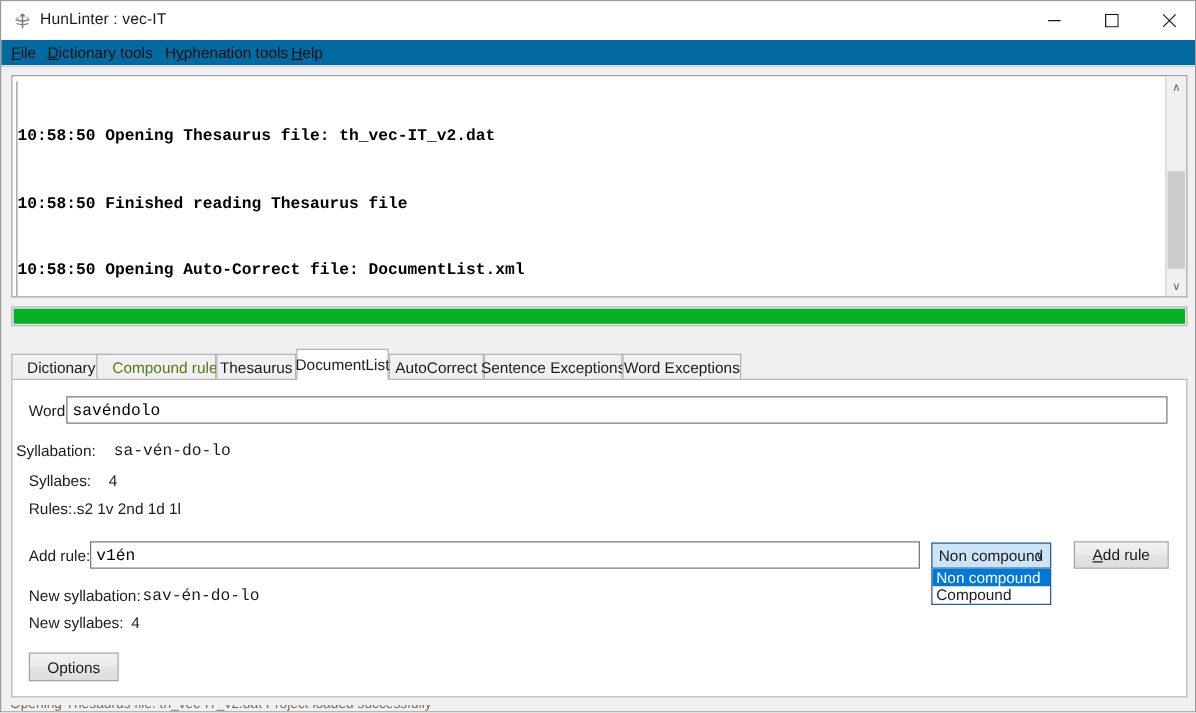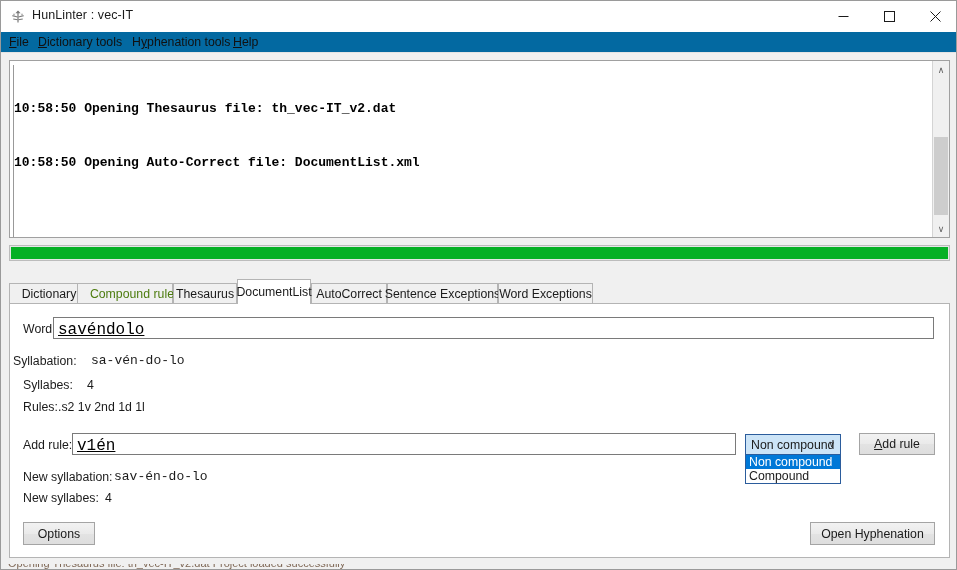--- a/index.html
+++ b/index.html
@@ -206,24 +206,23 @@
     position: absolute;
     background: #ffffff;
     border: 1px solid #7a7a7a;
     box-sizing: border-box;
     height: 22px;
   }
   .txtfield span {
     position: absolute;
     left: 4px; top: 3px;
     font-family: "Liberation Mono", "DejaVu Sans Mono", monospace;
-    font-size: 16px;
+    font-size: 13px;
     color: #000;
     white-space: nowrap;
-    text-decoration: underline;
   }
 
   
   .btn {
     position: absolute;
     background: linear-gradient(to bottom, #f2f2f2 0%, #eaeaea 50%, #e3e3e3 51%, #dedede 100%);
     border: 1px solid #a4a4a4;
     box-sizing: border-box;
     font-size: 12.3px;
     color: #1b1b1b;
@@ -346,20 +345,21 @@
     <span class="menu-item" style="left:7px"><u>F</u>ile</span>
     <span class="menu-item" style="left:36px"><u>D</u>ictionary tools</span>
     <span class="menu-item" style="left:130px">H<u>y</u>phenation tools</span>
     <span class="menu-item" style="left:231px"><u>H</u>elp</span>
   </div>
 
   <div class="logpane">
     <div class="logcaret"></div>
     <div class="logtext">
       <div>10:58:50 Opening Thesaurus file: th_vec-IT_v2.dat</div>
+      <div>10:58:50 Finished reading Thesaurus file</div>
       <div>10:58:50 Opening Auto-Correct file: DocumentList.xml</div>
       
       
       
       
       
       
     </div>
     <div class="vscroll">
       <div class="vs-arrow up">∧</div>
@@ -418,21 +418,18 @@
 
   <span class="lbl" style="left:22px; top:469px;text-align:center;">New syllabation:</span>
   <span class="mono" style="left:113px; top:468px;">sav-én-do-lo</span>
 
   <span class="lbl" style="left:22px; top:490px;">New syllabes:</span>
   <span class="lbl" style="left:104px; top:490px;">4</span>
 
   <div class="btn" style="left:22px; top:521px; width:72px; height:23px;">
     <span>Options</span>
   </div>
-  <div class="btn" style="left:809px; top:521px; width:125px; height:23px;">
-    <span>Open Hyphenation</span>
-  </div>
 
   <div class="statusclip">
     <span class="sctext">Opening Thesaurus file: th_vec-IT_v2.dat    Project loaded successfully</span>
   </div>
 
 </div>
 
 </body></html>

